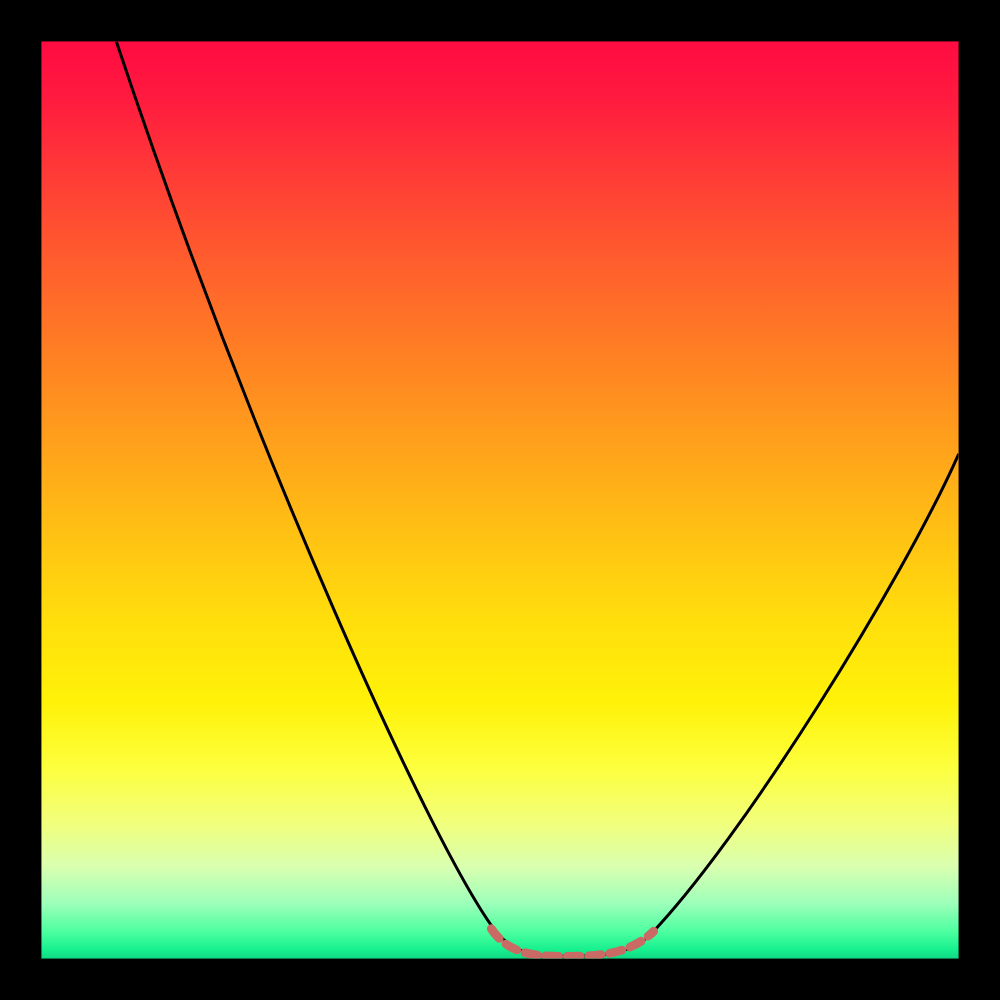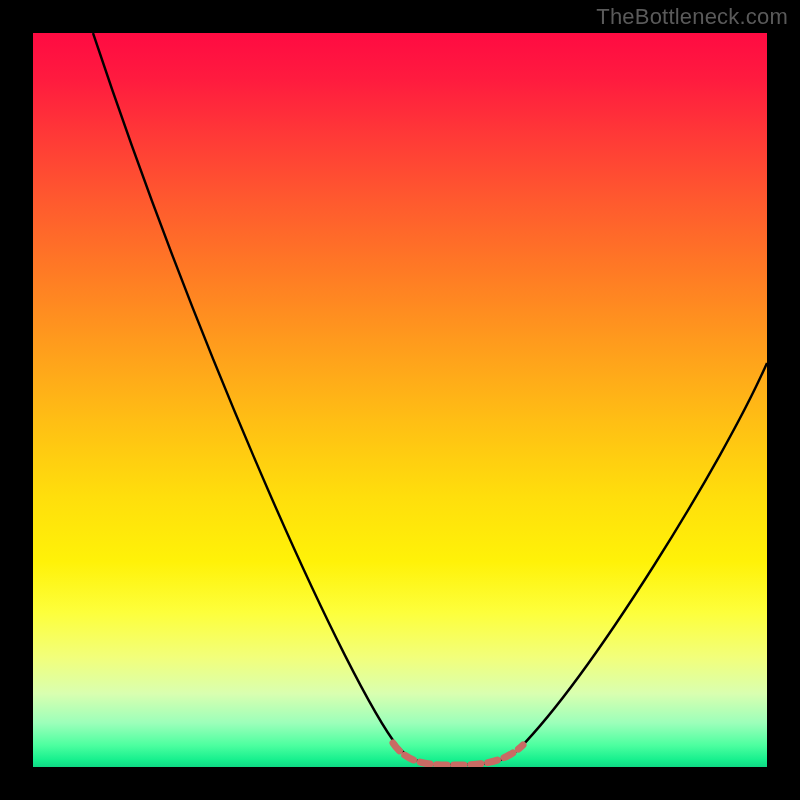--- a/index.html
+++ b/index.html
@@ -60,21 +60,20 @@
   }
   svg.curve {
     position: absolute;
     inset: 0;
   }
 </style>
 </head>
 <body>
 
 <div class="frame">
-  <div class="watermark">TheBottleneck.com</div>
 
   <div class="plot-area">
     <div class="gradient-bg"></div>
 
     <svg class="curve" viewBox="0 0 734 734" preserveAspectRatio="none">
       <path fill="none" stroke="#000" stroke-width="2.4" d="M 60 0 C 170 330, 315 650, 365 714 C 380 730, 395 732, 414 732 C 440 732, 468 733, 486 716 C 560 640, 690 430, 734 330"></path>
       <path fill="none" stroke="#c96b64" stroke-width="7" stroke-linecap="round" stroke-dasharray="10 7" d="M 360 710 C 372 728, 390 732, 414 732 C 440 732, 468 733, 490 712"></path>
     </svg>
   </div>
 </div>

